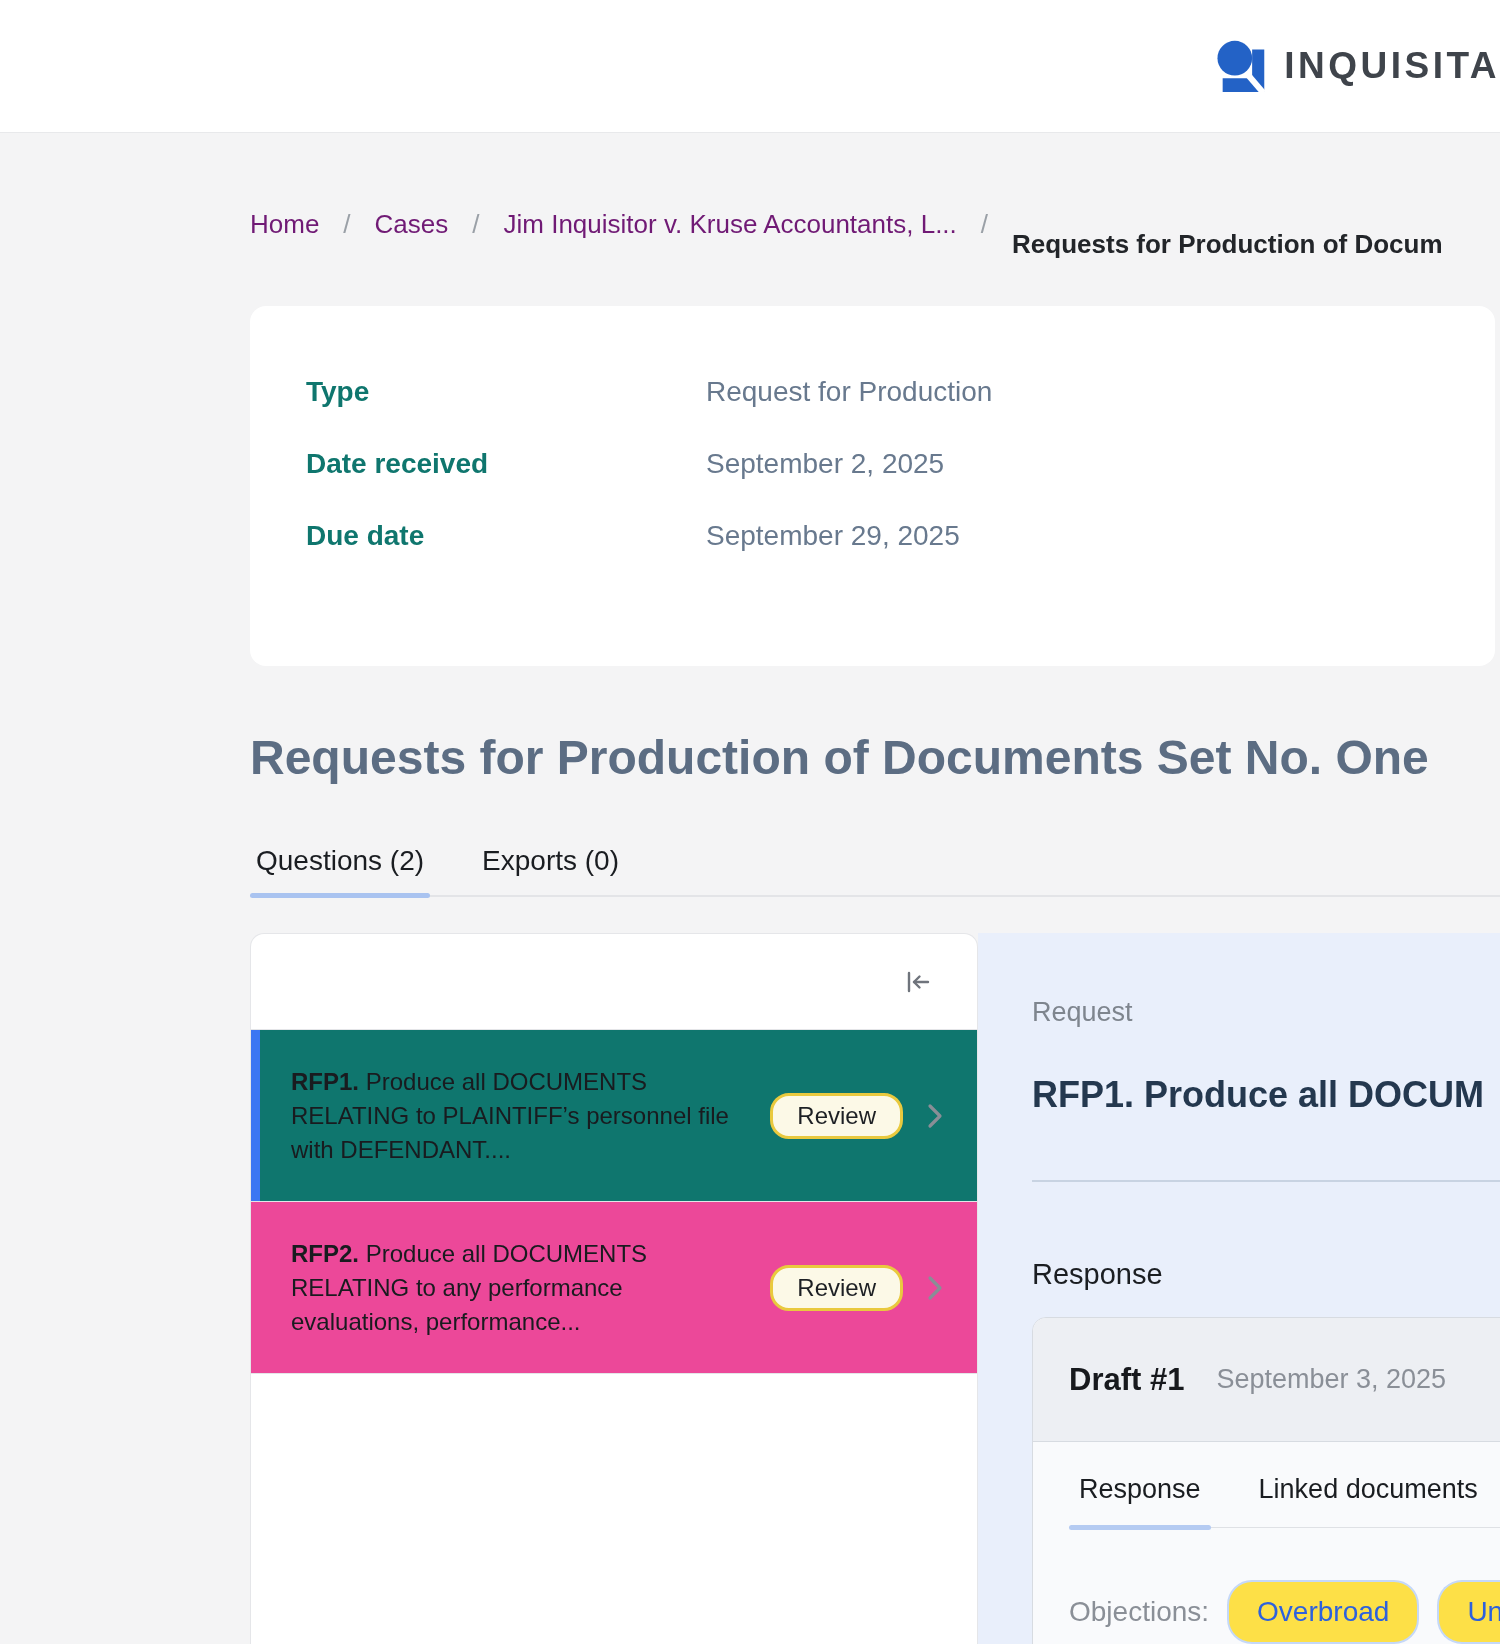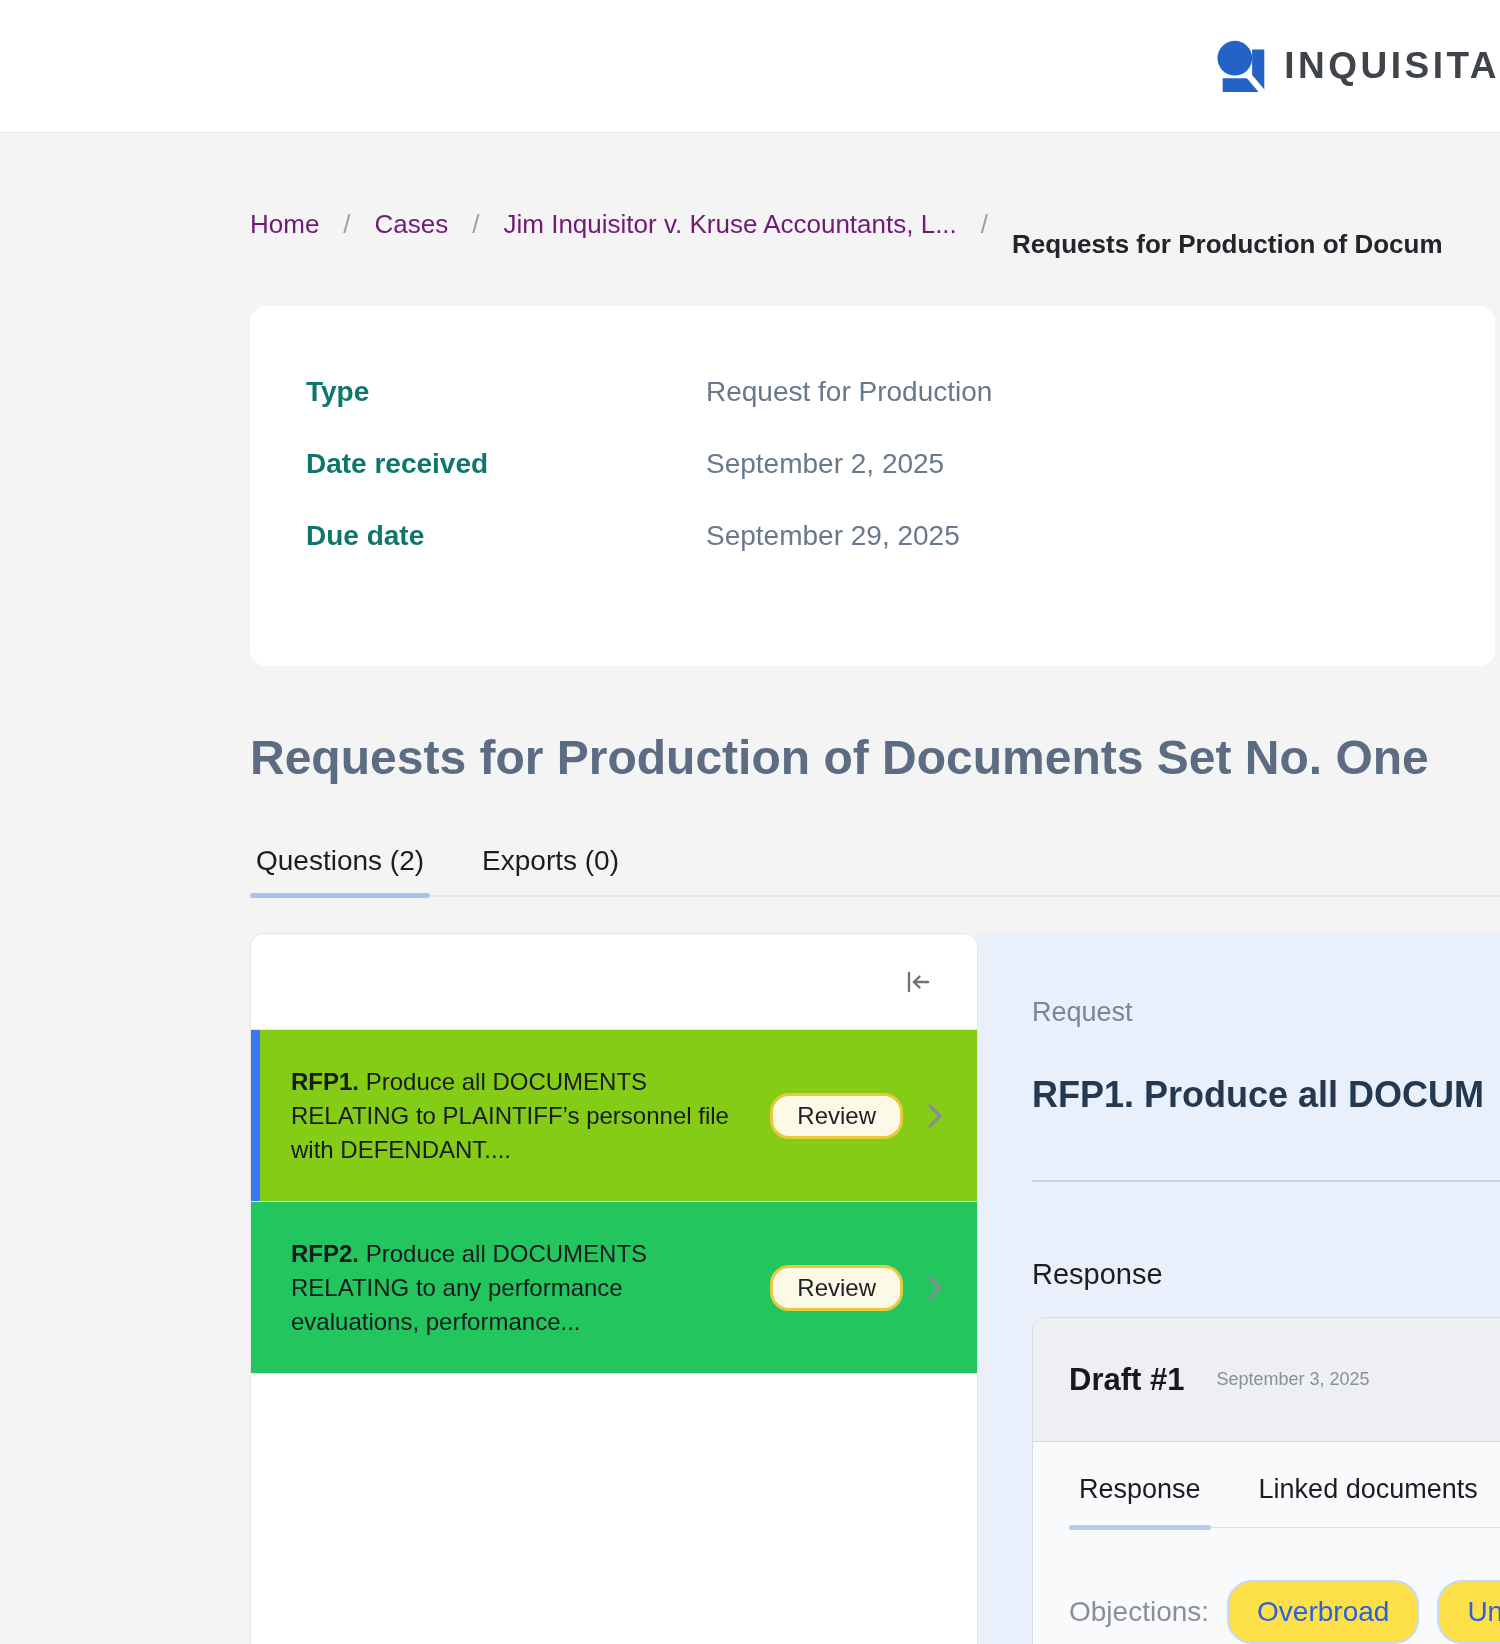--- a/index.html
+++ b/index.html
@@ -72,23 +72,23 @@
   }
   .lp-header {
     height:96px; display:flex; align-items:center; justify-content:flex-end;
     padding-right:44px; border-bottom:1px solid #e4e5e8;
   }
   .collapse-btn { cursor:pointer; display:flex; }
 
   .q-item {
     position:relative; height:172px; display:flex; align-items:center;
     padding:0 32px 0 40px; border-bottom:1px solid #e4e5e8;
-    background:#22c55e; cursor:pointer;
-  }
-  .q-item.selected { background:#84cc16; }
+    background:#ec4899; cursor:pointer;
+  }
+  .q-item.selected { background:#0f766e; }
   .q-item.selected::before {
     content:""; position:absolute; left:0; top:0; bottom:0;
     width:9px; background:#3b76f3;
   }
   .q-text { width:442px; font-size:24px; line-height:34px; color:#191b1f; }
   .q-badge {
     margin-left:auto; border:3px solid #e9c93e; background:#fcf9e7;
     color:#1d2024; border-radius:19px; padding:6px 24px; font-size:24px;
     white-space:nowrap; cursor:pointer;
   }
@@ -109,21 +109,21 @@
   .draft-card {
     margin-top:26px; margin-right:-30px; min-height:420px;
     border:1px solid #d7dbe1; border-radius:14px;
     background:#f9fafc; overflow:hidden;
   }
   .draft-header {
     height:124px; background:#edeff3; border-bottom:1px solid #d7dbe1;
     display:flex; align-items:center; padding-left:36px; column-gap:32px;
   }
   .draft-title { font-size:31px; font-weight:bold; color:#17191d; }
-  .draft-date { font-size:18px; color:#8a8f97; }
+  .draft-date { font-size:27px; color:#8a8f97; }
   .draft-body { padding:32px 0 0 36px; }
 
   .inner-tabs { display:flex; column-gap:38px; border-bottom:1px solid #dfe1e5; }
   .itab {
     font-size:27px; color:#1a1d21; padding:0 10px 22px; position:relative;
     cursor:pointer; white-space:nowrap;
   }
   .itab.active::after {
     content:""; position:absolute; left:0; right:0; bottom:-3px;
     height:5px; background:#b5cbf2; border-radius:3px;

